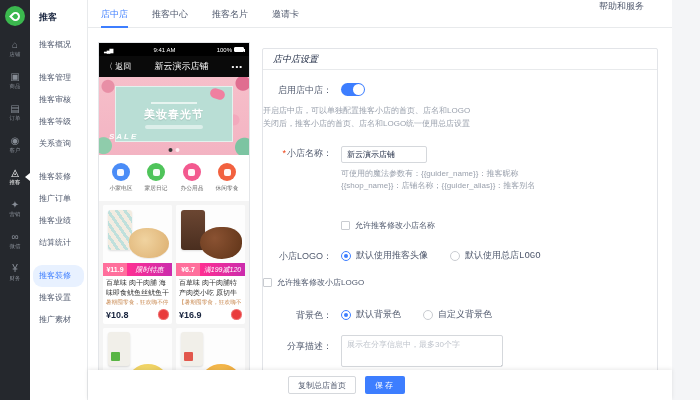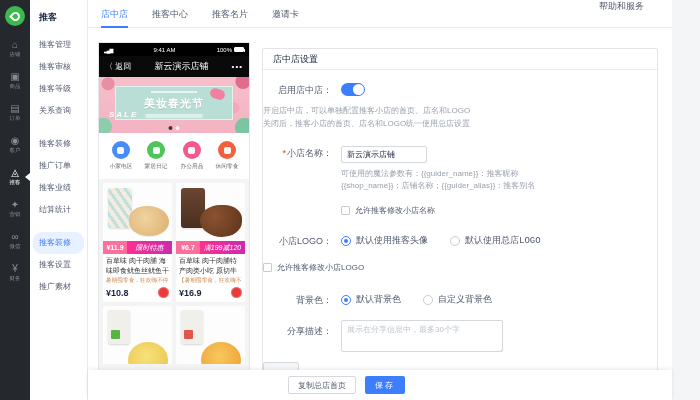--- a/index.html
+++ b/index.html
@@ -42,21 +42,21 @@
   .sig { letter-spacing:-1px; font-size:5px; }
   .sb-time { flex:1; text-align:center; }
   .battery { display:flex; align-items:center; gap:2px; }
   .batt-shape { width:10px; height:5px; border:1px solid #fff; border-radius:1px; position:relative; background:#fff; }
   .batt-shape:after { content:""; position:absolute; right:-2px; top:1px; width:1px; height:3px; background:#fff; }
   .pnav { height:21px; background:#0a0a0a; color:#fff; display:flex; align-items:center; padding:0 6px; }
   .back { font-size:8px; cursor:pointer; }
   .ptitle { flex:1; text-align:center; font-size:9px; }
   .more { font-size:8px; letter-spacing:1px; cursor:pointer; }
 
-  .banner { height:56px; position:relative; cursor:pointer;
+  .banner { height:78px; position:relative; cursor:pointer;
     background:
       radial-gradient(circle at 6% 12%, #e88fa6 0 6px, transparent 7px),
       radial-gradient(circle at 96% 8%,  #e06d90 0 7px, transparent 8px),
       radial-gradient(circle at 3% 88%,  #8fccab 0 8px, transparent 9px),
       radial-gradient(circle at 97% 90%, #7cc4a2 0 9px, transparent 10px),
       radial-gradient(circle at 90% 55%, #f3a9bd 0 5px, transparent 6px),
       linear-gradient(180deg,#f6bfca,#f3b3c2); text-align: center; }
   .banner-card { position:absolute; left:16px; right:16px; top:9px; bottom:13px; background:#b9ded5; border:1px solid rgba(255,255,255,.6); display:flex; flex-direction:column; align-items:center; justify-content:center; }
   .deco-line { width:46px; height:2px; background:rgba(255,255,255,.65); margin:2px 0; }
   .banner-title { color:#fff; font-size:11px; font-weight:bold; letter-spacing:1px; text-shadow:0 1px 1px rgba(0,0,0,.12); margin:1px 0; }
@@ -93,21 +93,21 @@
   .r-price { flex:0 0 24px; background:#ff6f9c; text-align:center; font-weight:bold; }
   .r-promo { flex:1; background:linear-gradient(90deg,#ff2f92,#cb2bad); text-align:center; font-style:italic; white-space:nowrap; overflow:hidden; }
   .p-title { font-size:7px; color:#333; line-height:1.4; height:21px; overflow:hidden; padding:2px 3px 0; }
   .p-sub { font-size:6px; color:#c98a52; padding:1px 3px 0; white-space:nowrap; overflow:hidden; transform-origin:left; transform:scale(.95); }
   .p-price-row { display:flex; align-items:center; padding:2px 3px 4px; }
   .p-price { font-size:9px; font-weight:bold; color:#17233d; }
   .buy-badge { margin-left:auto; width:11px; height:11px; border-radius:50%; background:#e93b3c; cursor:pointer; box-shadow:inset 0 0 0 1px rgba(255,255,255,.25); }
 
   
   .panel { position:absolute; left:174px; top:20px; width:396px; height:336px; background:#fff; border:1px solid #e2e4e8; border-radius:2px; overflow:hidden; }
-  .panel-title { height:21px; line-height:21px; padding-left:10px; font-size:9px; color:#17233d; border-bottom:1px solid #e8eaec; }
+  .panel-title { height:21px; line-height:21px; padding-left:10px; font-size:9px; color:#17233d; border-bottom:1px solid #e8eaec;font-style:italic; }
   .panel-body { padding-top:13px; }
   .frow { display:flex; align-items:flex-start; }
   .flabel { flex:0 0 78px; text-align:right; font-size:9px; color:#515a6e; padding-right:9px; line-height:14px; }
   .req { color:#ed4014; margin-right:1px; }
   .fctrl { flex:1; font-size:9px; color:#515a6e; }
   .indent { padding-left:0; }
   .help { font-size:8px; color:#9aa1ad; line-height:1.6; }
   .toggle { width:24px; height:13px; border-radius:7px; background:#3d7eff; position:relative; cursor:pointer; display:inline-block; }
   .toggle .knob { position:absolute; right:1px; top:1px; width:11px; height:11px; border-radius:50%; background:#fff; }
   .text-input { width:86px; height:17px; border:1px solid #d5d8dc; border-radius:2px; font-size:8px; color:#17233d; padding:0 5px; outline:none; font-family:inherit; }
@@ -169,20 +169,23 @@
     </div>
     <div class="rail-item">
       <span class="ric">¥</span>
       <span class="rlb">财务</span>
     </div>
   </div>
 
   <div class="submenu">
     <div class="submenu-title">推客</div>
     <div class="sm-group">
+      <div class="sm-item">推客概况</div>
+    </div>
+    <div class="sm-group">
       <div class="sm-item">推客管理</div>
       <div class="sm-item">推客审核</div>
       <div class="sm-item">推客等级</div>
       <div class="sm-item">关系查询</div>
     </div>
     <div class="sm-group">
       <div class="sm-item">推客装修</div>
       <div class="sm-item">推广订单</div>
       <div class="sm-item">推客业绩</div>
       <div class="sm-item">结算统计</div>
@@ -320,21 +323,21 @@
         </div>
         <div class="indent help">开启店中店，可以单独配置推客小店的首页、店名和LOGO</div>
         <div class="indent help" style="margin-bottom:15px">关闭后，推客小店的首页、店名和LOGO统一使用总店设置</div>
 
         <div class="frow">
           <div class="flabel"><span class="req">*</span><span>小店名称：</span></div>
           <div class="fctrl">
             <input class="text-input" type="text" value="新云演示店铺" style="">
             <div class="help" style="margin-top:5px">可使用的魔法参数有：{{guider_name}}：推客昵称</div>
             <div class="help">{{shop_name}}：店铺名称；{{guider_alias}}：推客别名</div>
-            <div class="check-row" style="margin-top:12px">
+            <div class="check-row" style="margin-top:27px">
               <span class="checkbox"></span>
               <span>允许推客修改小店名称</span>
             </div>
           </div>
         </div>
 
         <div class="frow" style="margin-top:18px">
           <div class="flabel">小店LOGO：</div>
           <div class="fctrl clearfix">
             <span class="radio-row">

